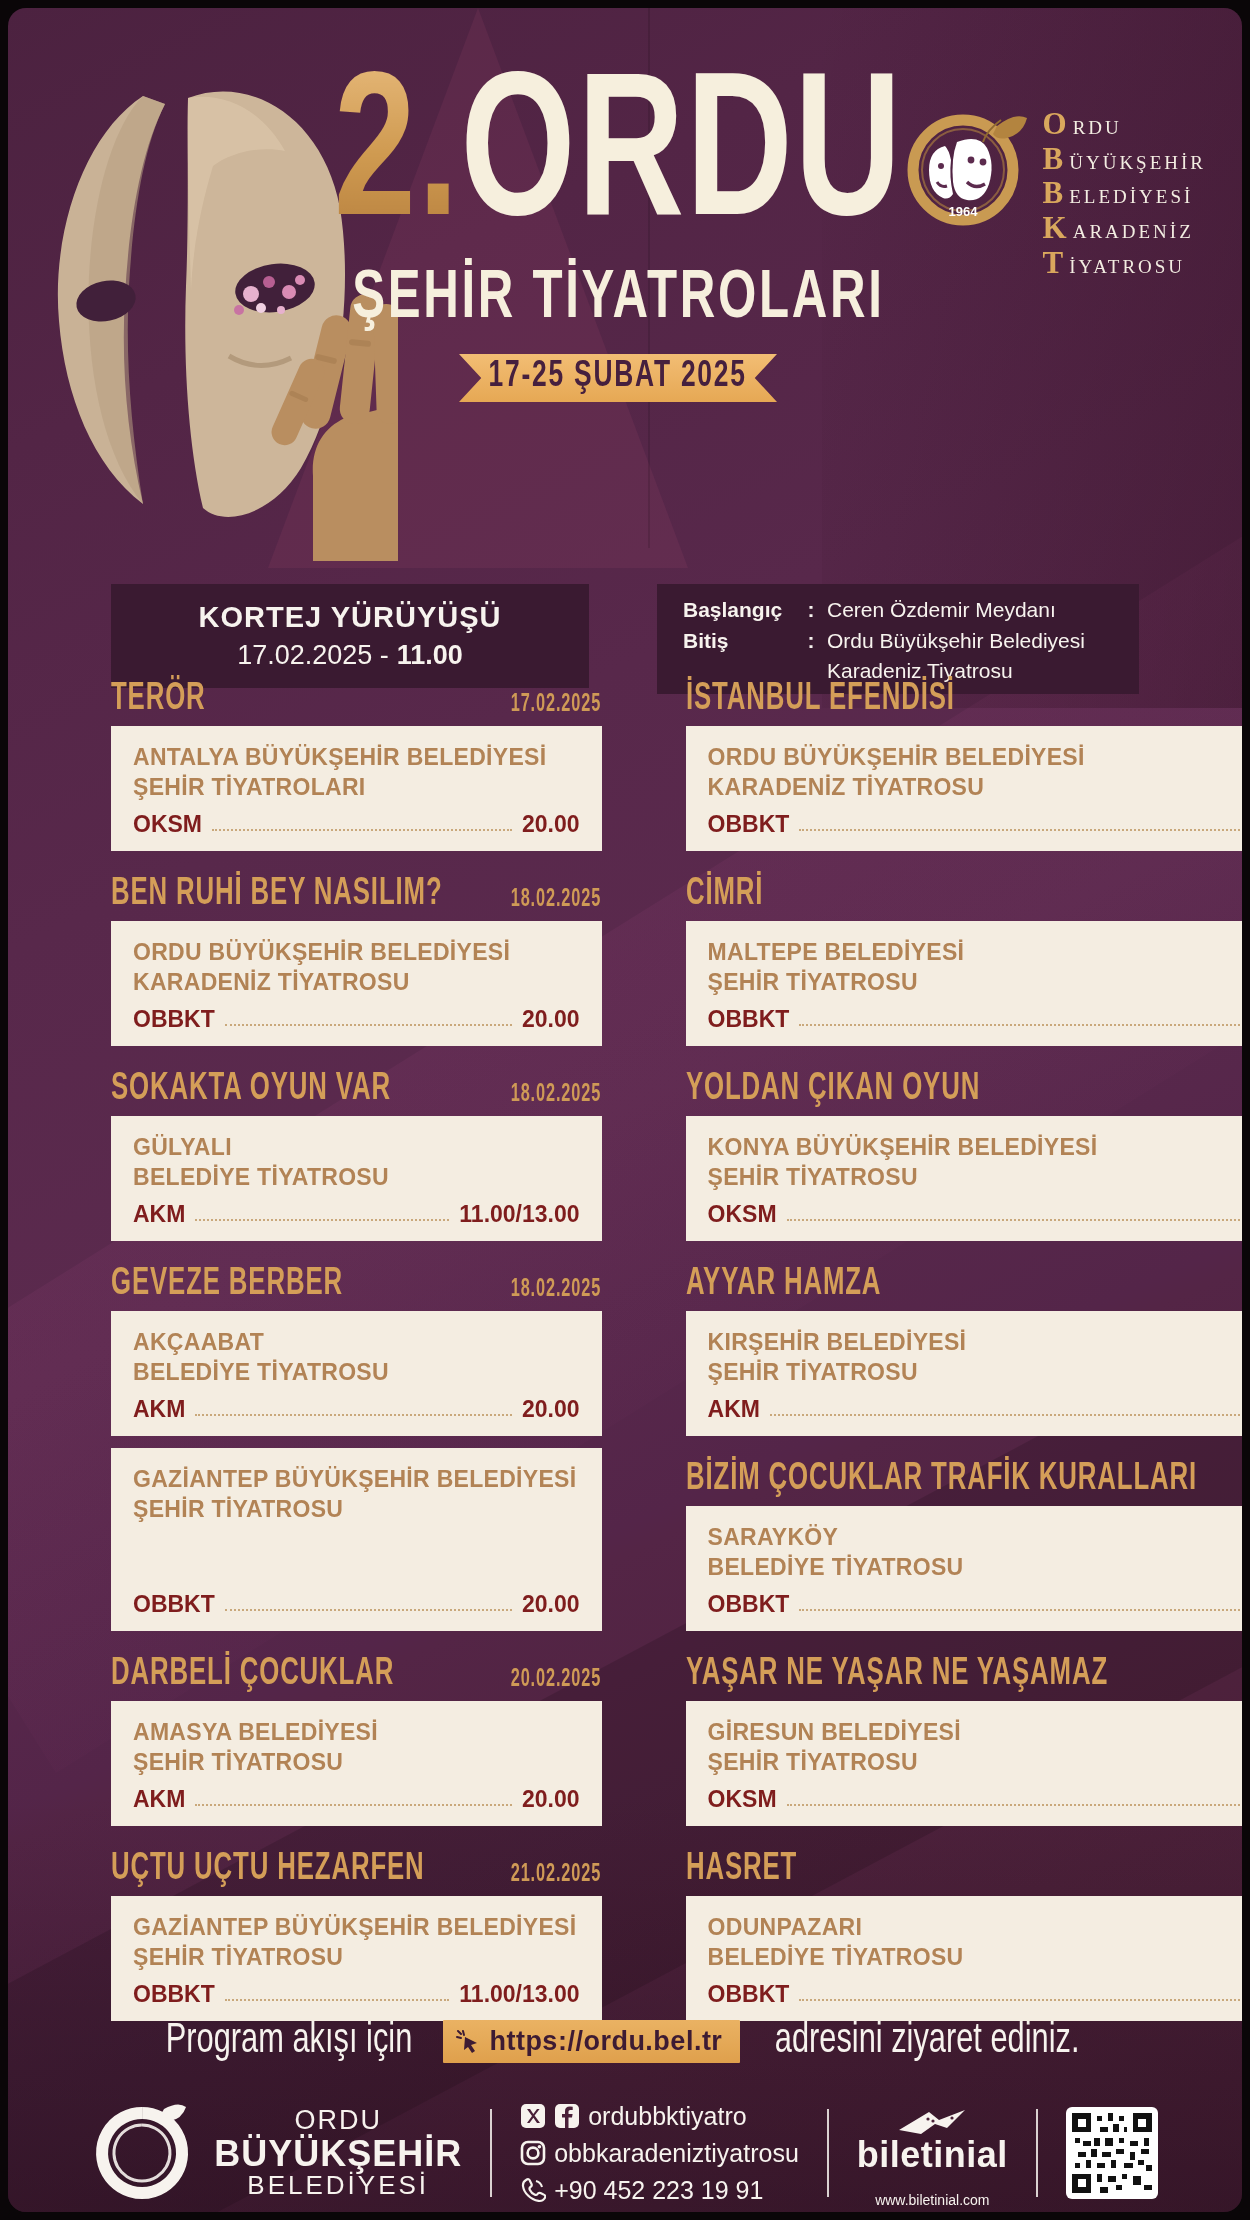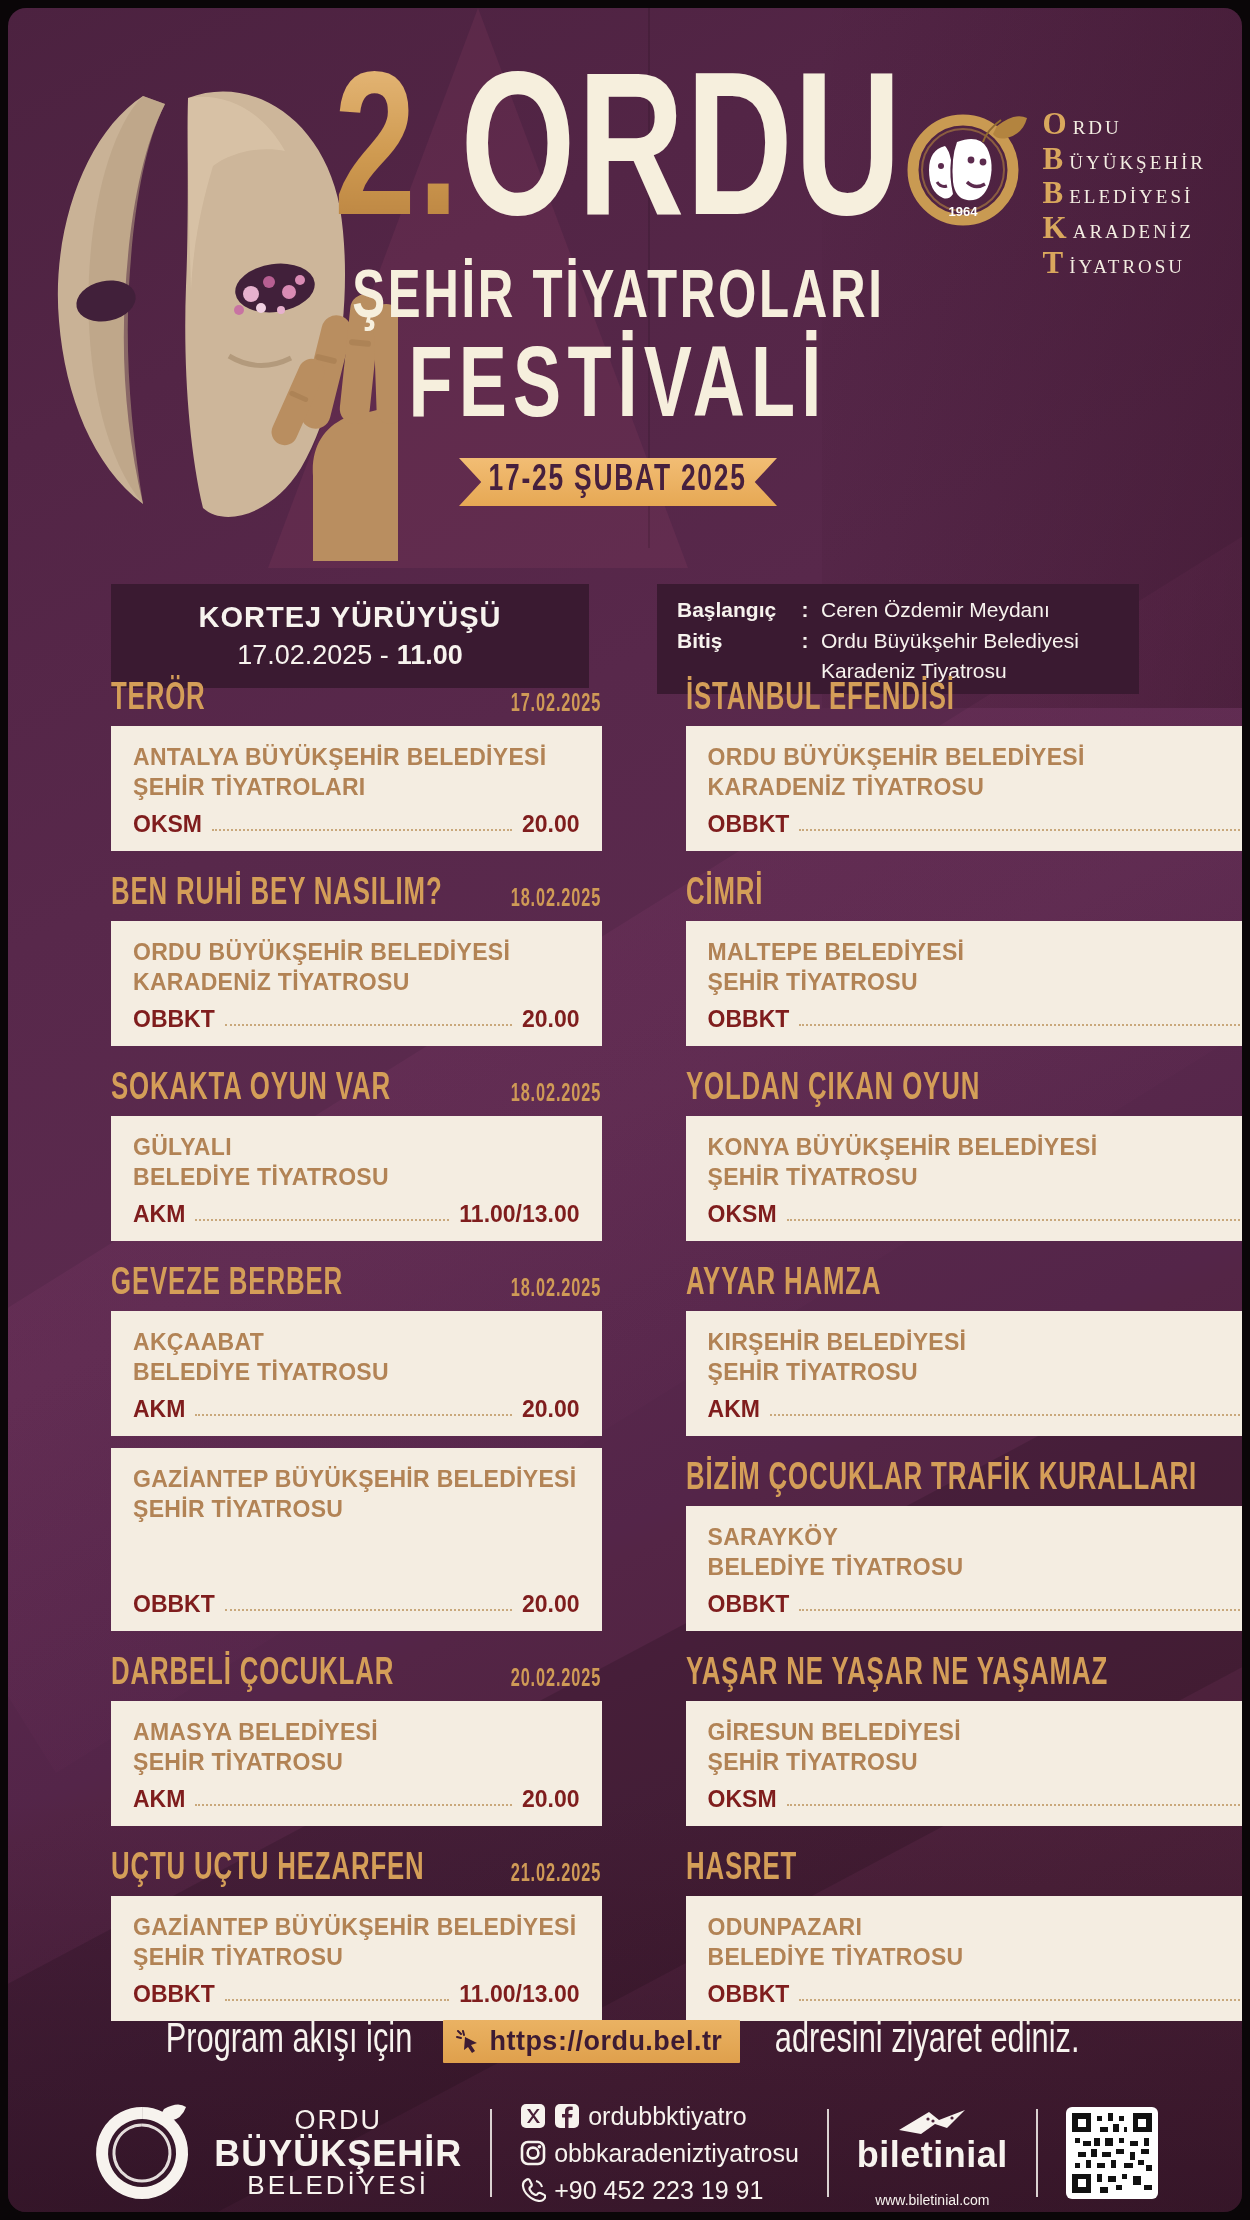--- a/index.html
+++ b/index.html
@@ -50,21 +50,21 @@
                 font-size:19px; letter-spacing:3px; margin:2px 0; line-height:1.35; }
   .obbkt-initial { color:#d9a75d; font-size:31px; font-weight:700; margin-right:3px; line-height:1; }
 
   
   .info-row { position:absolute; top:540px; left:103px; right:103px; display:flex; justify-content:space-between;margin-top:36px; }
   .kortej-box { width:478px; height:104px; background:#3a1a31; display:flex; flex-direction:column;
                 align-items:center; justify-content:center; }
   .kortej-title { color:#f7f3ee; font-weight:700; font-size:29px; letter-spacing:1px; }
   .kortej-date { margin-top:6px; color:#f7f3ee; font-size:27px; font-weight:400; }
   .kortej-time { font-weight:700; margin-left:8px; }
-  .route-box { width:482px; height:110px; background:#3a1a31; padding:14px 18px 10px 20px;
+  .route-box { width:482px; height:110px; background:#3a1a31; padding:14px 18px 10px 26px;
                display:grid; grid-template-columns:112px 16px 1fr; column-gap:8px; row-gap:2px;
                align-content:center; color:#f7f3ee; font-size:21px; line-height:1.35; }
   .route-label { font-weight:700; }
   .route-colon { font-weight:700; text-align:center; }
   .route-value { font-weight:400; }
   .route-value.indent { }
 
   
   .plays-grid { position:absolute; top:648px; left:103px; right:103px;
                 display:grid; grid-template-columns:1fr 1fr; column-gap:84px; }
@@ -150,21 +150,20 @@
       <g fill="#a67c50" opacity="0.6">
         <rect x="322" y="300" width="22" height="6" rx="3" transform="rotate(14 333 303)"></rect>
         <rect x="356" y="284" width="22" height="6" rx="3" transform="rotate(6 367 287)"></rect>
         <rect x="296" y="338" width="20" height="5" rx="2.5" transform="rotate(24 306 340)"></rect>
       </g>
     </svg>
 
     <div class="title-block">
       <div class="title-row1"><span class="cond-c"><span class="title-num">2.</span><span class="title-main">ORDU</span></span></div>
       <div class="title-row2"><span class="cond-c">ŞEHİR TİYATROLARI</span></div>
-      <div class="title-row3"><span class="cond-c">FESTİVALİ</span></div>
       <div class="ribbon">
         <span class="ribbon-text cond-c">17-25 ŞUBAT 2025</span>
       </div>
     </div>
 
     <div class="logo-block">
       <svg class="logo-ring" viewBox="0 0 128 128">
         <circle cx="62" cy="66" r="50" fill="none" stroke="#c99a52" stroke-width="11"></circle>
         <circle cx="62" cy="66" r="41" fill="none" stroke="#b3843f" stroke-width="2" opacity="0.6"></circle>
         <path d="M96,22 q18,-14 30,-8 q-4,16 -20,20 q-10,2 -14,-4 Z" fill="#b3843f"></path>

